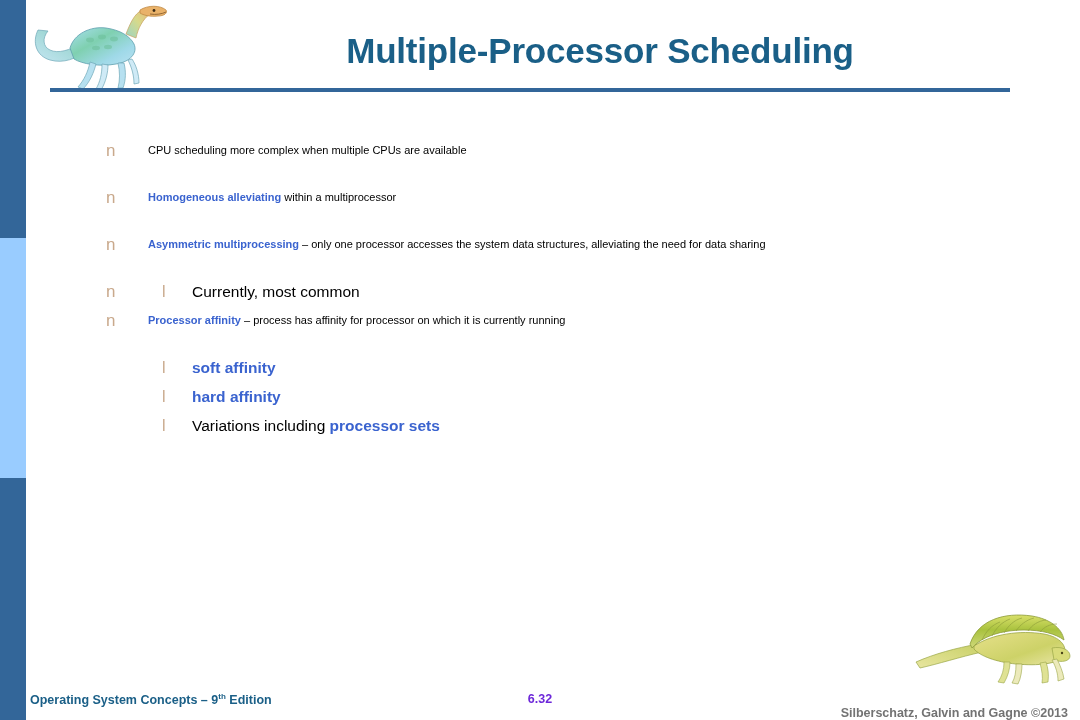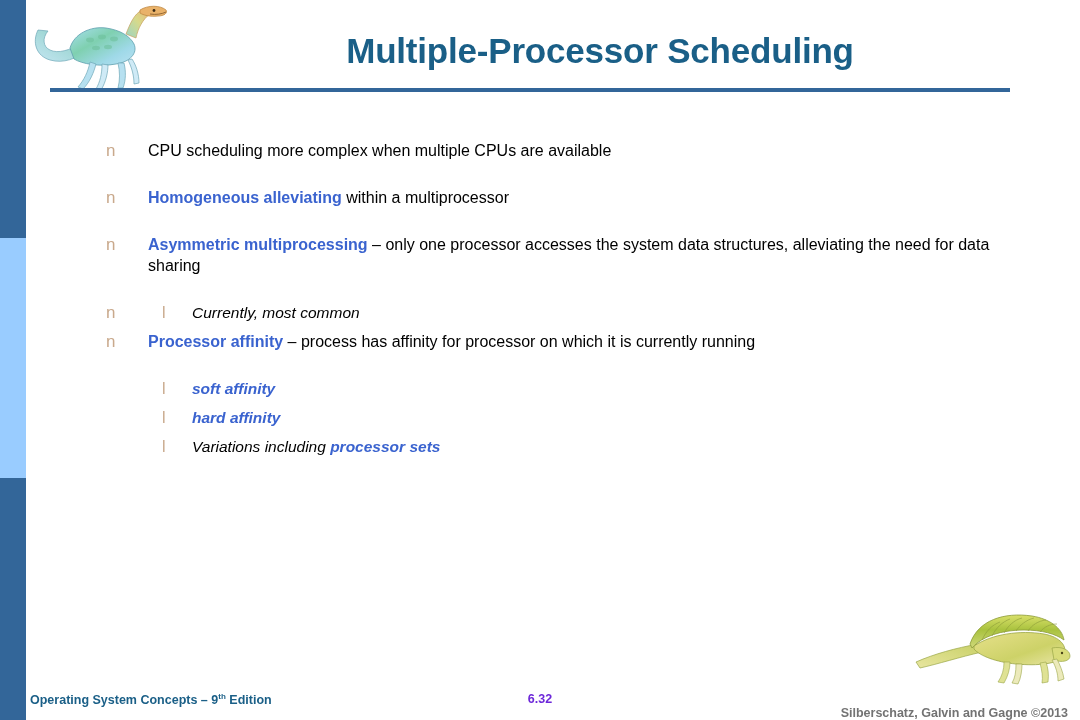--- a/index.html
+++ b/index.html
@@ -80,21 +80,21 @@
     position: absolute;
     left: 106px;
     top: 0;
     color: #c9a98c;
     font-size: 17px;
     font-family: "Liberation Sans", sans-serif;
     line-height: 21px;
   }
   .bullet-row .btext {
     display: block;
-    font-size: 16px;
+    font-size: 11px;
     line-height: 21px;
     color: #000000;
   }
 
   .sub-list {
     margin: 0;
     padding: 0;
   }
   .sub-row {
     position: relative;
@@ -108,21 +108,20 @@
     top: 0;
     color: #c9a98c;
     font-size: 16px;
     line-height: 21px;
   }
   .sub-row .btext {
     display: block;
     font-size: 15.5px;
     line-height: 21px;
     color: #000000;
-    font-style: italic;
   }
 
   .kw  { color: #3a63cf; font-weight: bold; }
   .kwp { color: #000000; font-weight: bold; }
 
   
   .footer {
     position: absolute;
     left: 0;
     bottom: 0;

